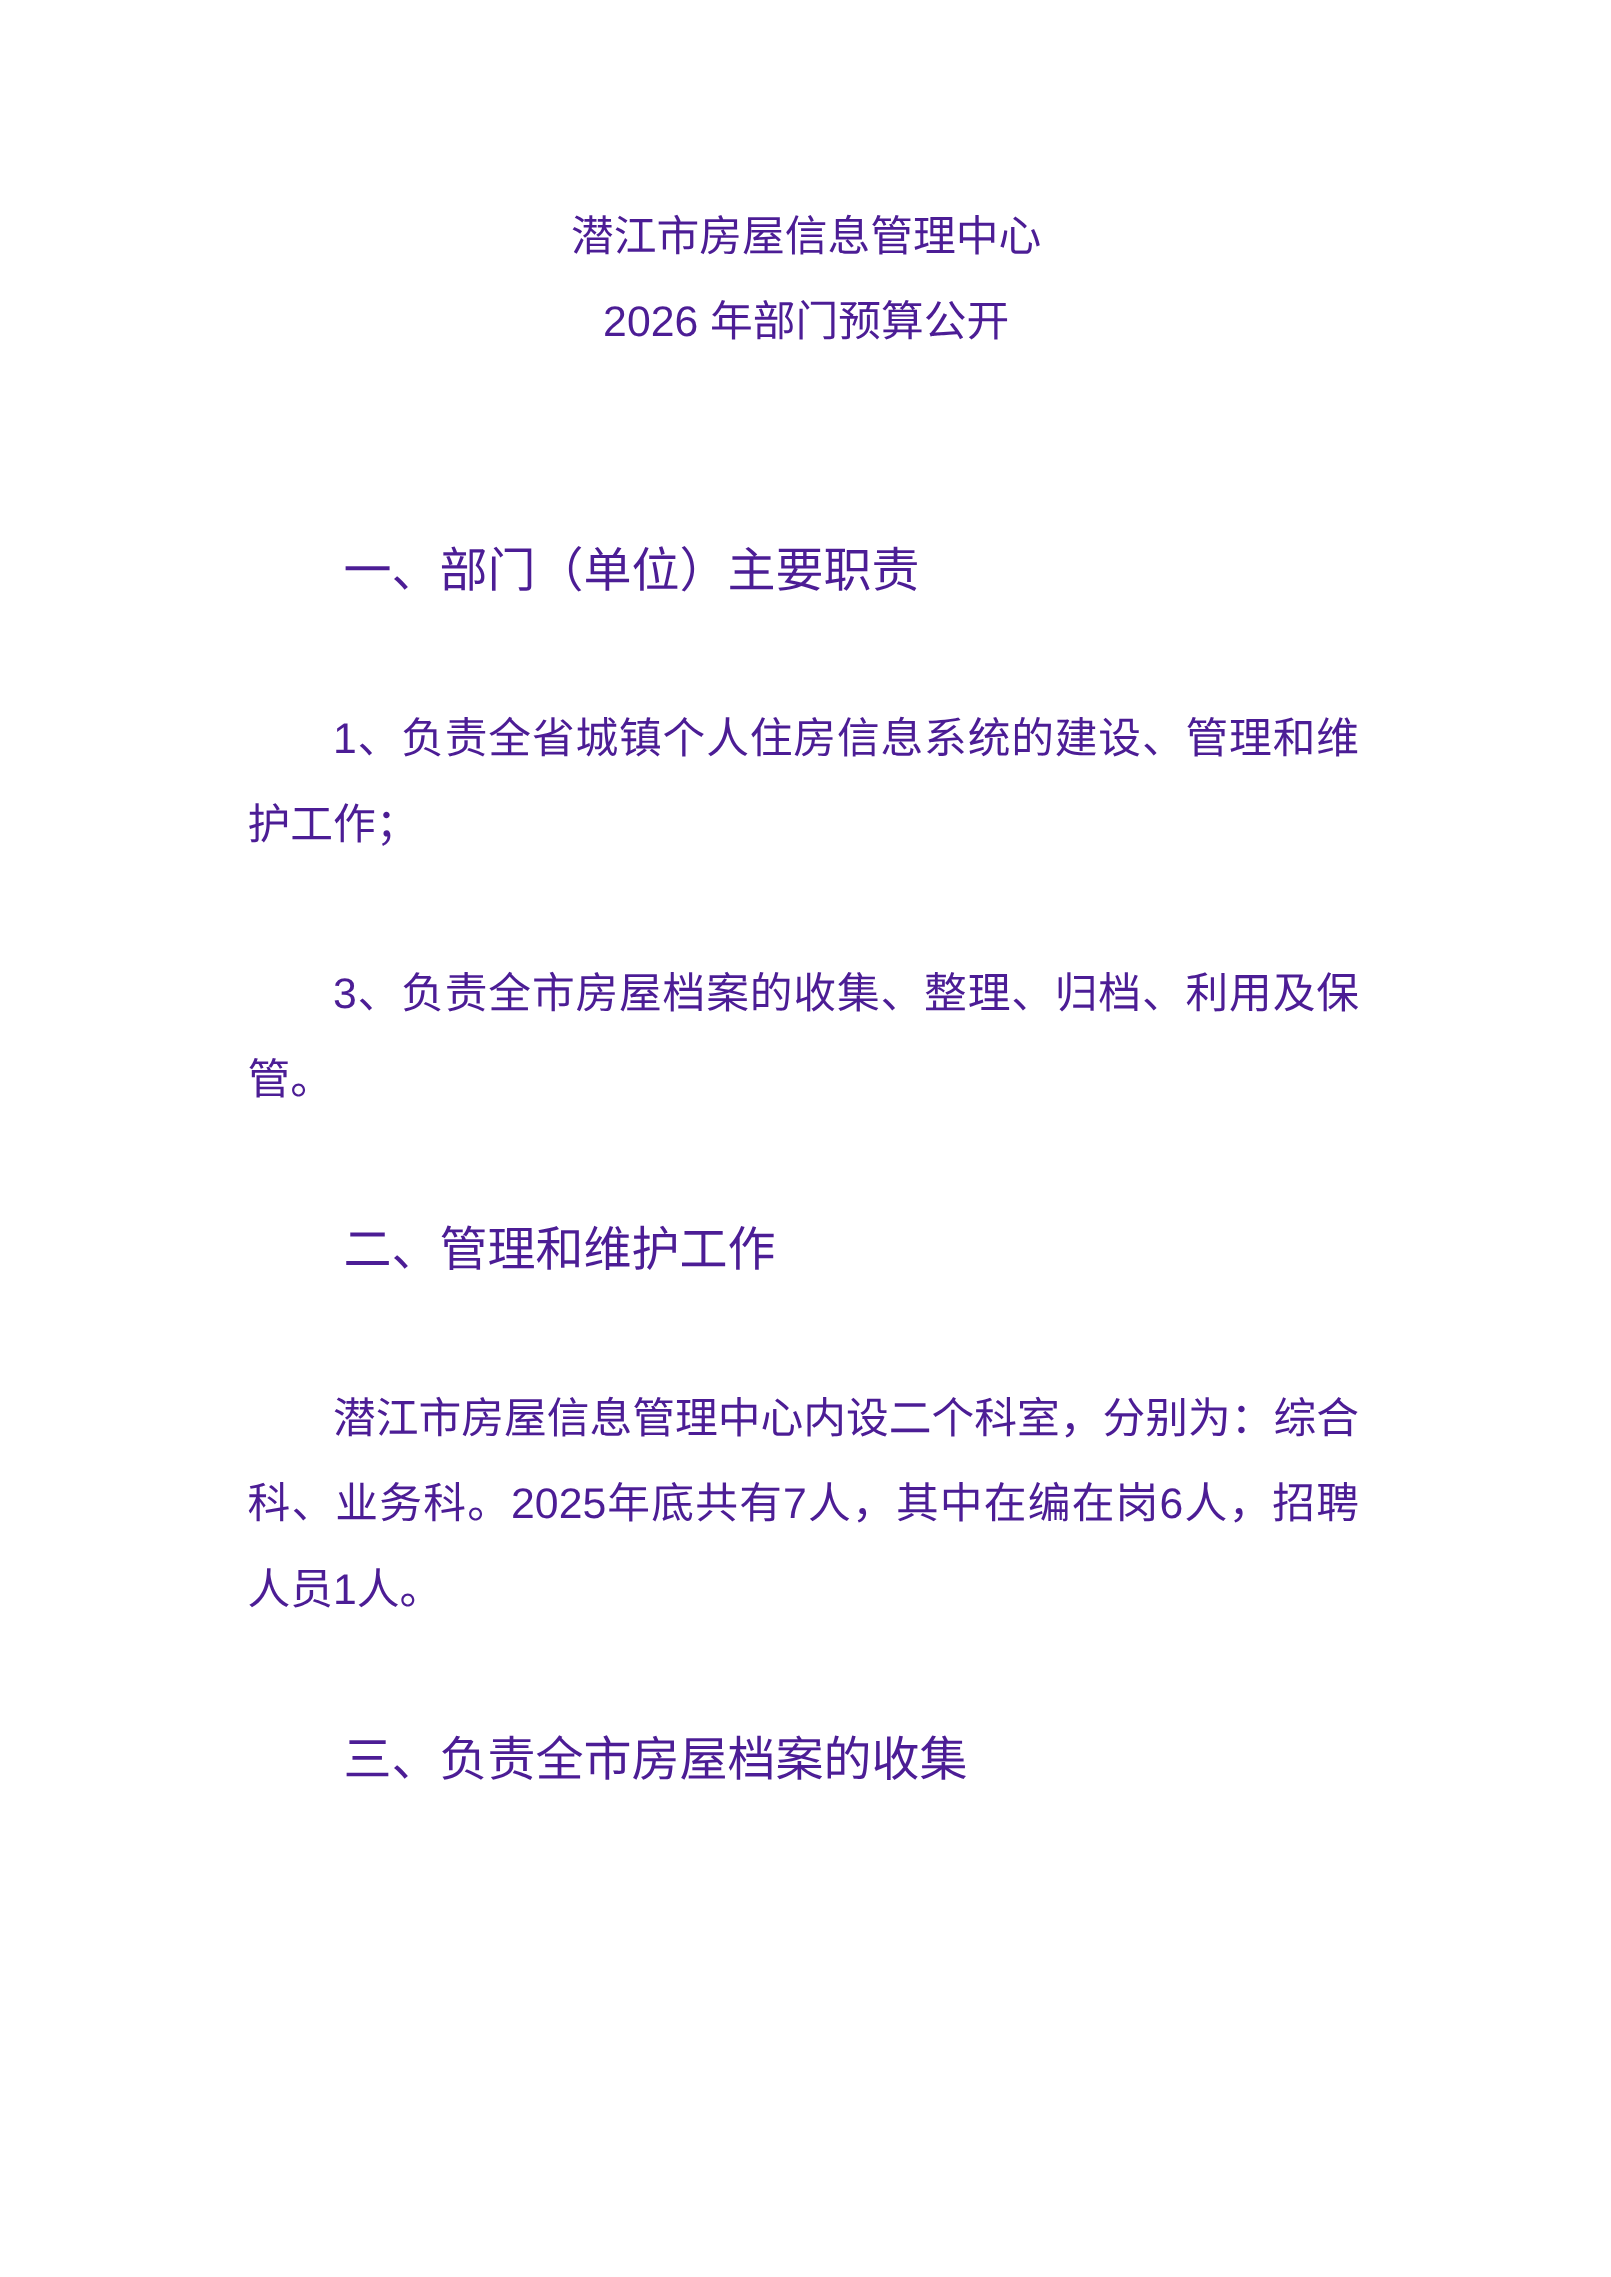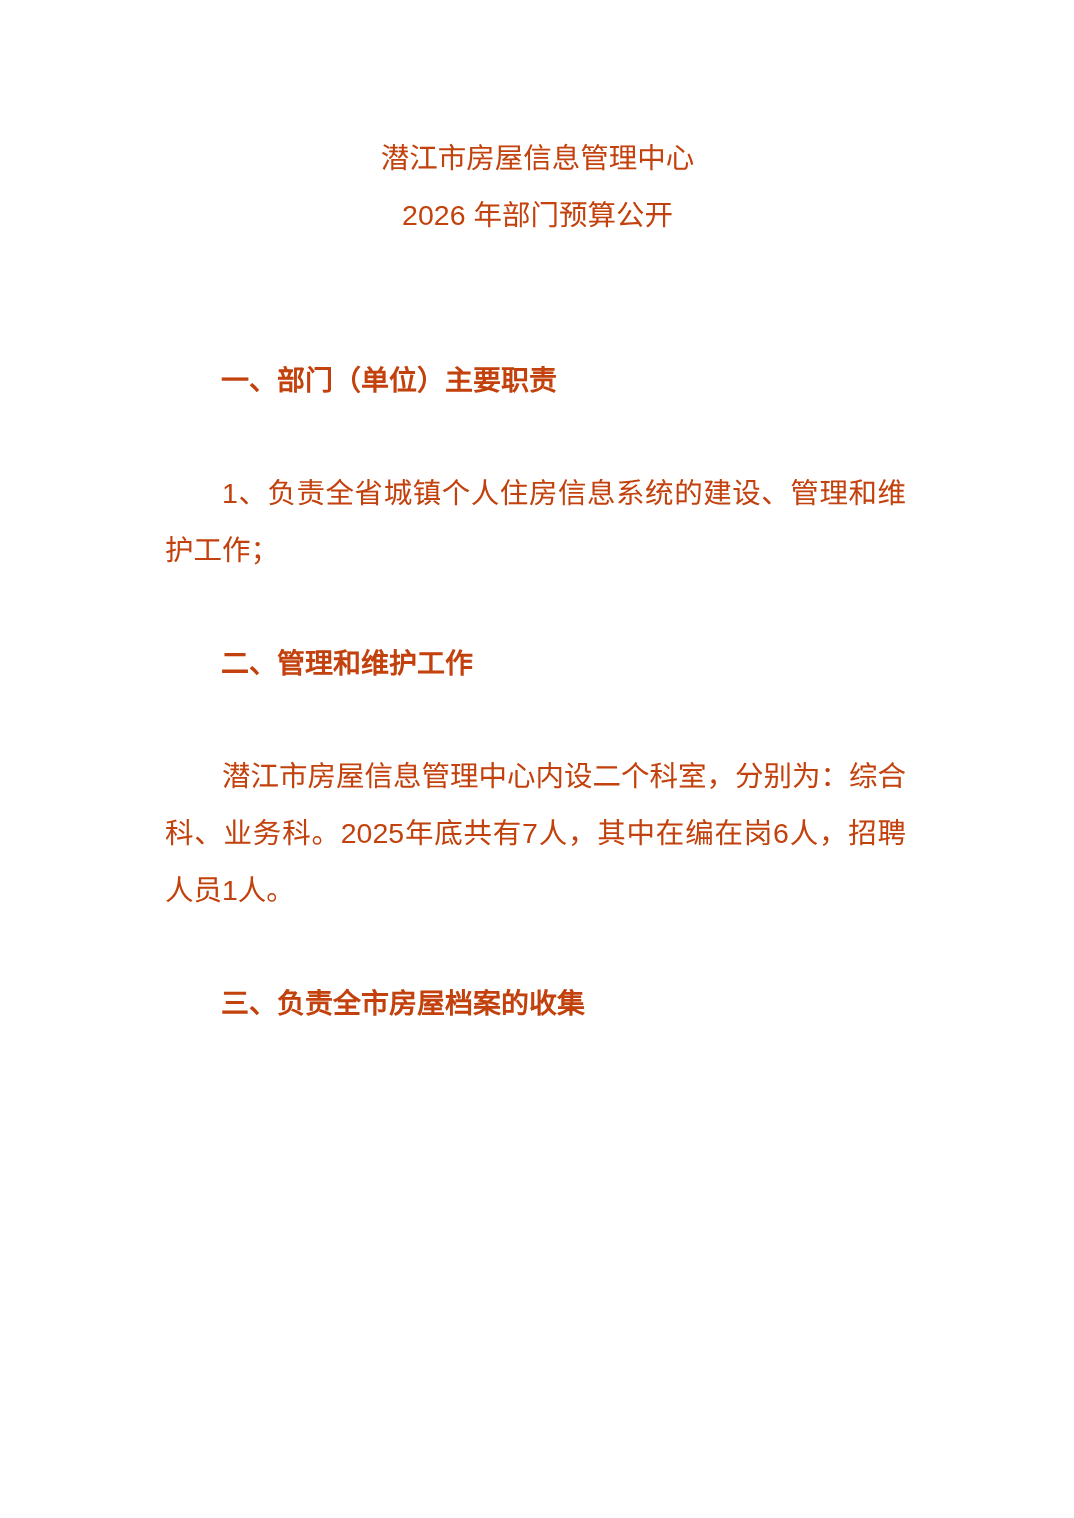--- a/index.html
+++ b/index.html
@@ -9,39 +9,39 @@
   }
   .page {
     position: relative;
     width: 1074px;
     height: 1518px;
     background: #ffffff;
     overflow: hidden;
     box-sizing: border-box;
     padding: 130px 164px 0 165px;
     font-family: "Liberation Sans", "DejaVu Sans", sans-serif;
-    color: #c2410c;
+    color: #4c1d95;
     font-size: 28.5px;
     line-height: 57px;
   }
   .doc-title {
     margin: 0;
     text-align: center;
     font-size: 28.5px;
     font-weight: normal;
     line-height: 57px;
     white-space: nowrap;
   }
   .title-block {
     margin: 0 0 108px 0;
   }
   .sec-heading {
     margin: 0 0 56px 0;
-    font-size: 28px;
-    font-weight: bold;
+    font-size: 32px;
+    font-weight: normal;
     line-height: 57px;
     text-indent: 2em;
   }
   .para {
     margin: 0 4px 56px 0;
     text-indent: 2em;
     text-align: justify;
     text-justify: inter-character;
     letter-spacing: 0;
   }
@@ -54,20 +54,21 @@
   <div class="title-block">
     <h1 class="doc-title">潜江市房屋信息管理中心</h1>
     <h1 class="doc-title">2026 年部门预算公开</h1>
   </div>
 
   <h2 class="sec-heading">一、部门（单位）主要职责</h2>
 
   <p class="para">1、负责全省城镇个人住房信息系统的建设、管理和维护工作；</p>
 
 
+  <p class="para">3、负责全市房屋档案的收集、整理、归档、利用及保管。</p>
 
   <h2 class="sec-heading">二、管理和维护工作</h2>
 
   <p class="para">潜江市房屋信息管理中心内设二个科室，分别为：综合科、业务科。2025年底共有7人，其中在编在岗6人，招聘人员1人。</p>
 
   <h2 class="sec-heading">三、负责全市房屋档案的收集</h2>
 
 </div>
 
 </body></html>

